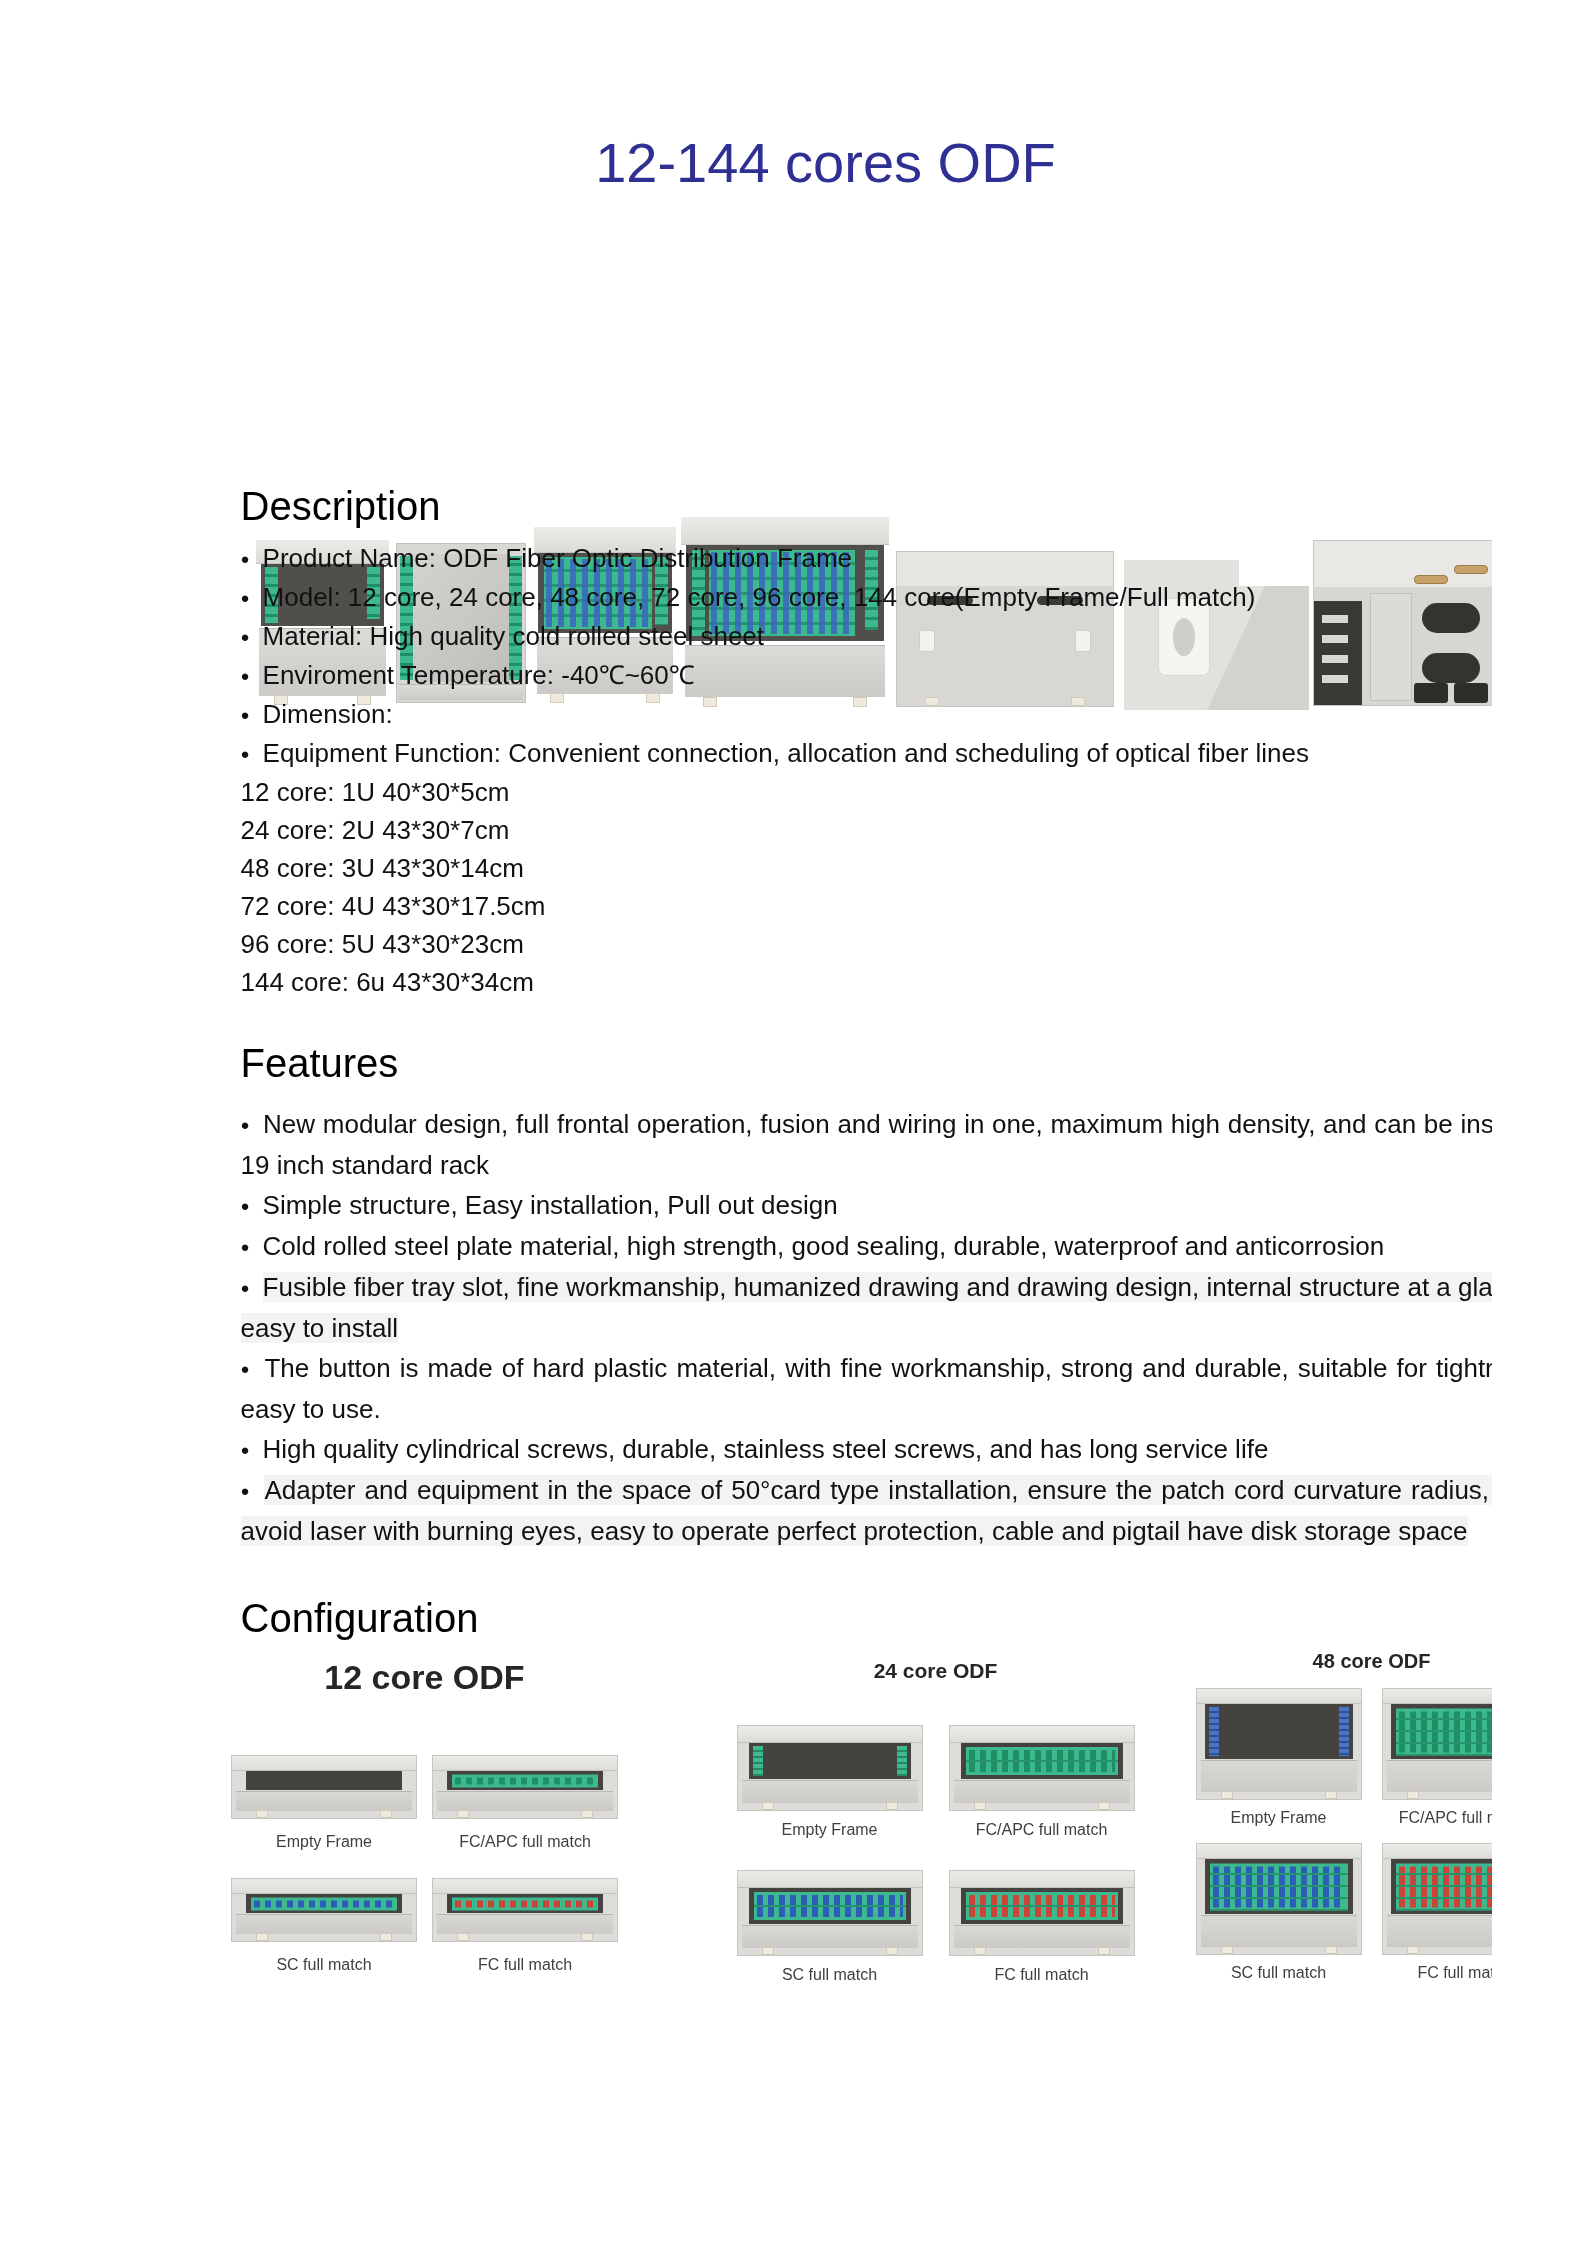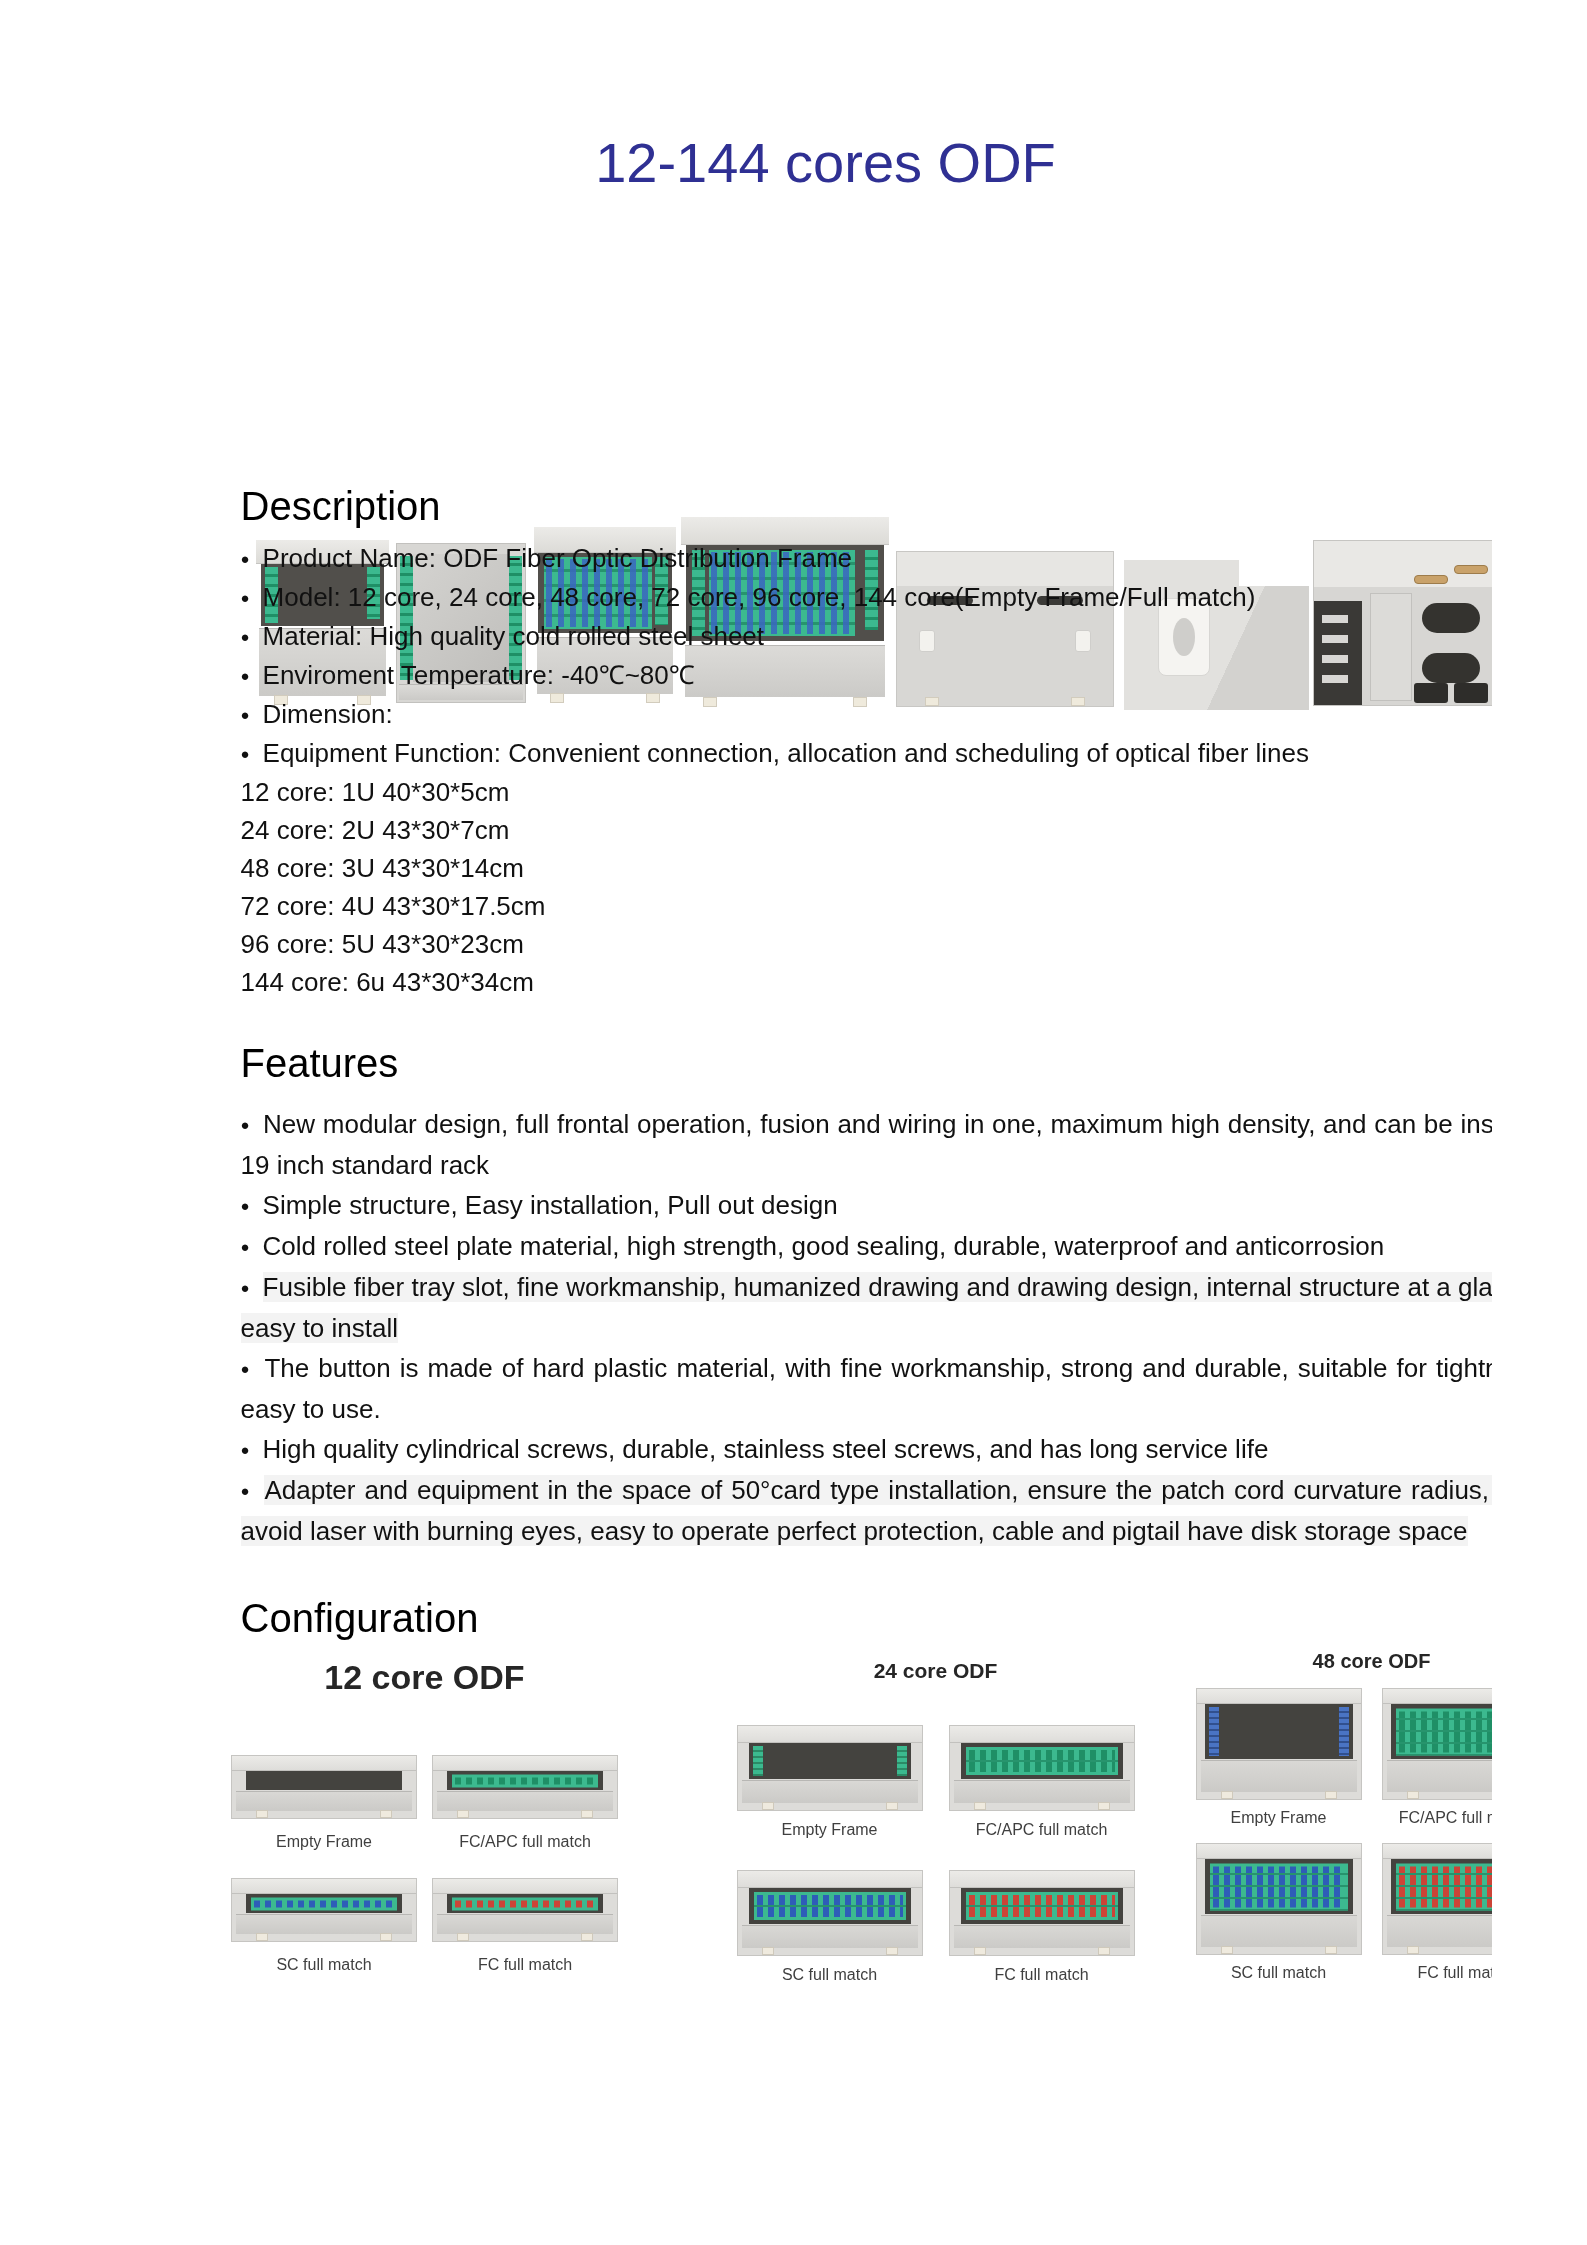--- a/index.html
+++ b/index.html
@@ -225,21 +225,21 @@
       <i class="clamp k2"></i>
     </div>
   </div>
 
   <section class="sec" id="desc">
     <h2>Description</h2>
     <ul>
       <li><span>Product Name: ODF Fiber Optic Distribution Frame</span></li>
       <li><span>Model: 12 core, 24 core, 48 core, 72 core, 96 core, 144 core(Empty Frame/Full match)</span></li>
       <li><span>Material: High quality cold rolled steel sheet</span></li>
-      <li><span>Enviroment Temperature: -40℃~80℃</span></li>
+      <li><span>Enviroment Temperature: -40℃~60℃</span></li>
       <li><span>Dimension:</span></li>
       <li><span>Equipment Function: Convenient connection, allocation and scheduling of optical fiber lines</span></li>
     </ul>
     <div class="dims">
       <p>12 core: 1U 40*30*5cm</p>
       <p>24 core: 2U 43*30*7cm</p>
       <p>48 core: 3U 43*30*14cm</p>
       <p>72 core: 4U 43*30*17.5cm</p>
       <p>96 core: 5U 43*30*23cm</p>
       <p>144 core: 6u 43*30*34cm</p>

